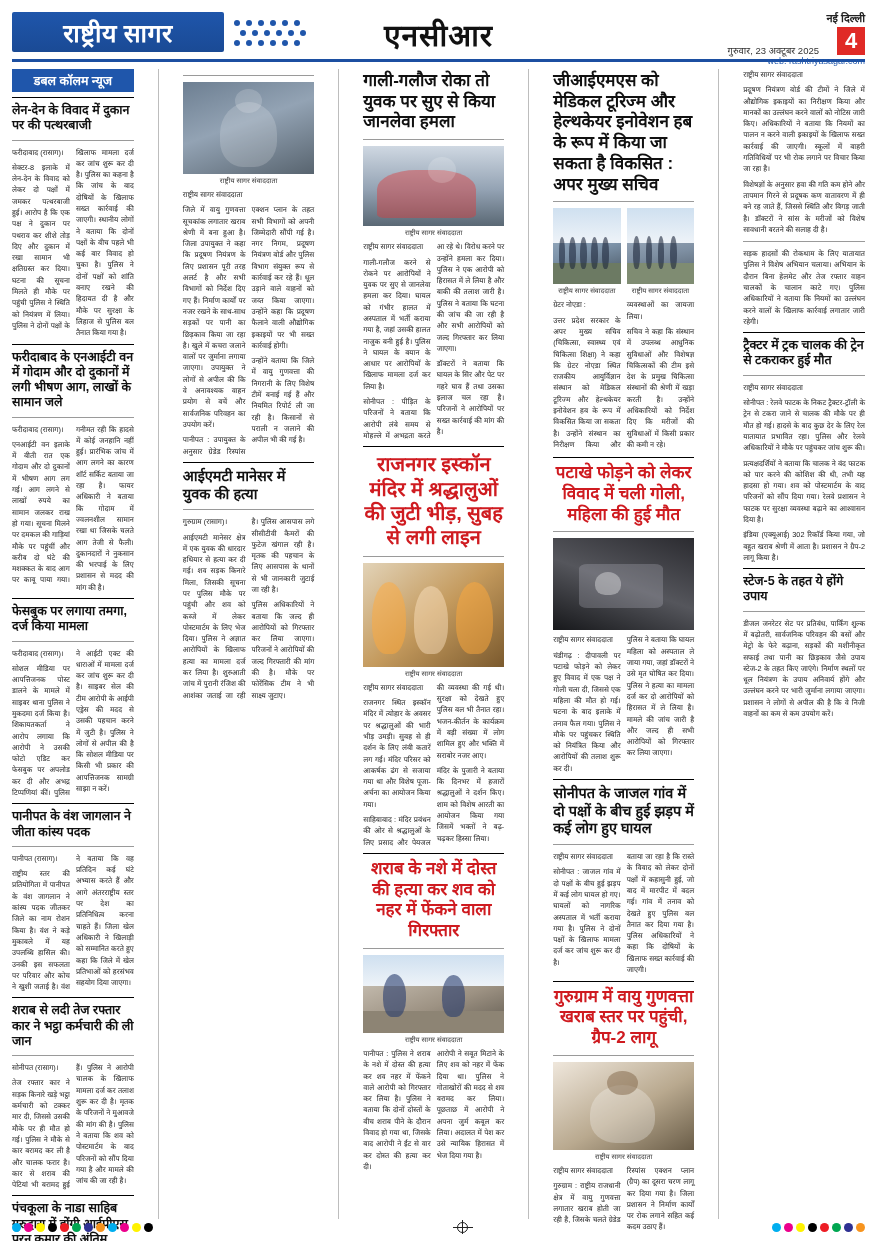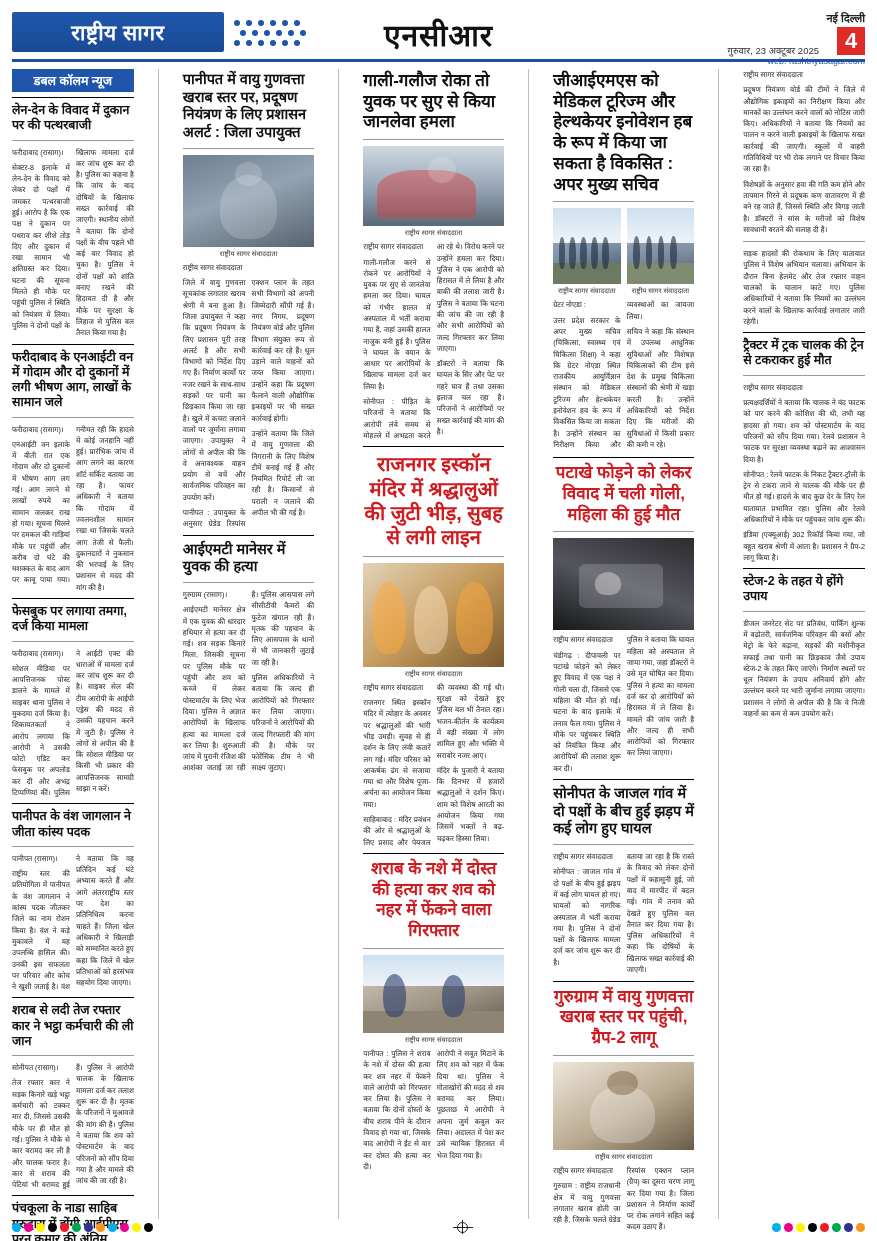--- a/index.html
+++ b/index.html
@@ -14,21 +14,21 @@
   .page { position: relative; width:877px; height:1241px; padding: 10px 12px 0 12px; }
 
   
   .masthead { position:relative; height: 52px; border-bottom: 3px solid #1c4fa1; }
   .mh-left {
     position:absolute; left:0; top:2px; width: 212px; height: 40px;
     background: linear-gradient(#1f56ab,#1a4a95);
     display:flex; align-items:center; justify-content:center;
     border-radius: 2px;
   }
-  .mh-left span { color:#fff; font-weight:bold; font-size: 21px; letter-spacing:0.5px; }
+  .mh-left span { color:#fff; font-weight:bold; font-size: 25px; letter-spacing:0.5px;font-family:Liberation Serif, serif; }
   .mh-dots { position:absolute; left:222px; top:10px; width:82px; height:26px; }
   .mh-dots i { display:block; position:absolute; width:6px; height:6px; background:#1f56ab; border-radius:50%; }
   .mh-center { position:absolute; left:0; right:0; top:4px; text-align:center; font-size:30px; font-weight:bold; color:#111; letter-spacing:1px;}
   .mh-right { position:absolute; right:0; top:0; text-align:right; }
   .mh-city { font-size:11px; color:#222; font-weight:bold; }
   .mh-num {
     display:inline-block; background:#e02a26; color:#fff; font-weight:bold;
     font-size:22px; width:28px; height:28px; line-height:28px; text-align:center; margin-top:2px;
   }
   .mh-date { position:absolute; right:46px; top:34px; font-size:9.5px; color:#333; }
@@ -193,21 +193,20 @@
           <p>चंडीगढ़ (रासाग)।</p>
           <p>आईपीएस अधिकारी के निधन के बाद उनकी अंतिम अरदास नाडा साहिब गुरुद्वारा में आयोजित की जाएगी। परिवार और साथी अधिकारियों ने श्रद्धांजलि अर्पित करने की तैयारी की है। कार्यक्रम में बड़ी संख्या में प्रशासनिक और पुलिस अधिकारियों के शामिल होने की संभावना है। परिवार ने कहा कि अरदास के बाद शांति पाठ का आयोजन भी किया जाएगा। प्रशासन ने सुरक्षा एवं यातायात व्यवस्था के लिए विशेष इंतजाम किए हैं।</p>
         </div>
       </div>
     </div>
 
     <div class="vrule"></div>
 
     <div class="col c2">
       <div>
-        <div class="hl s2">पानीपत में वायु गुणवत्ता खराब स्तर पर, प्रदूषण नियंत्रण के लिए प्रशासन अलर्ट : जिला उपायुक्त</div>
         <div class="sep"></div>
         <div class="photo ph-a" style="height:92px">
           <div class="ph-figs">
             <b style="left:28%;top:22%;width:44%;height:70%;"></b>
             <b style="left:40%;top:8%;width:20%;height:26%;border-radius:50%;"></b>
           </div>
         </div>
         <div class="cap">राष्ट्रीय सागर संवाददाता</div>
         <div class="body">
           <p>राष्ट्रीय सागर संवाददाता</p>
@@ -393,29 +392,29 @@
       <div class="body">
         <p>सड़क हादसों की रोकथाम के लिए यातायात पुलिस ने विशेष अभियान चलाया। अभियान के दौरान बिना हेलमेट और तेज रफ्तार वाहन चालकों के चालान काटे गए। पुलिस अधिकारियों ने बताया कि नियमों का उल्लंघन करने वालों के खिलाफ कार्रवाई लगातार जारी रहेगी।</p>
       </div>
       <div class="sepd"></div>
 
       <div>
         <div class="hl s1">ट्रैक्टर में ट्रक चालक की ट्रेन से टकराकर हुई मौत</div>
         <div class="sep"></div>
         <div class="body">
           <p>राष्ट्रीय सागर संवाददाता</p>
+          <p>सोनीपत : रेलवे फाटक के निकट ट्रैक्टर-ट्रॉली के ट्रेन से टकरा जाने से चालक की मौके पर ही मौत हो गई। हादसे के बाद कुछ देर के लिए रेल यातायात प्रभावित रहा। पुलिस और रेलवे अधिकारियों ने मौके पर पहुंचकर जांच शुरू की।</p>
           <p>प्रत्यक्षदर्शियों ने बताया कि चालक ने बंद फाटक को पार करने की कोशिश की थी, तभी यह हादसा हो गया। शव को पोस्टमार्टम के बाद परिजनों को सौंप दिया गया। रेलवे प्रशासन ने फाटक पर सुरक्षा व्यवस्था बढ़ाने का आश्वासन दिया है।</p>
-          <p>सोनीपत : रेलवे फाटक के निकट ट्रैक्टर-ट्रॉली के ट्रेन से टकरा जाने से चालक की मौके पर ही मौत हो गई। हादसे के बाद कुछ देर के लिए रेल यातायात प्रभावित रहा। पुलिस और रेलवे अधिकारियों ने मौके पर पहुंचकर जांच शुरू की।</p>
           <p>इंडिया (एक्यूआई) 302 रिकॉर्ड किया गया, जो बहुत खराब श्रेणी में आता है। प्रशासन ने ग्रैप-2 लागू किया है।</p>
         </div>
       </div>
       <div class="sepd"></div>
 
       <div>
-        <div class="hl s1">स्टेज-2 के तहत ये होंगे उपाय</div>
+        <div class="hl s1">स्टेज-5 के तहत ये होंगे उपाय</div>
         <div class="sep"></div>
         <div class="body">
           <p>डीजल जनरेटर सेट पर प्रतिबंध, पार्किंग शुल्क में बढ़ोतरी, सार्वजनिक परिवहन की बसों और मेट्रो के फेरे बढ़ाना, सड़कों की मशीनीकृत सफाई तथा पानी का छिड़काव जैसे उपाय स्टेज-2 के तहत किए जाएंगे। निर्माण स्थलों पर धूल नियंत्रण के उपाय अनिवार्य होंगे और उल्लंघन करने पर भारी जुर्माना लगाया जाएगा। प्रशासन ने लोगों से अपील की है कि वे निजी वाहनों का कम से कम उपयोग करें।</p>
         </div>
       </div>
     </div>
 
   </div>
 
   <div class="colorbar">

